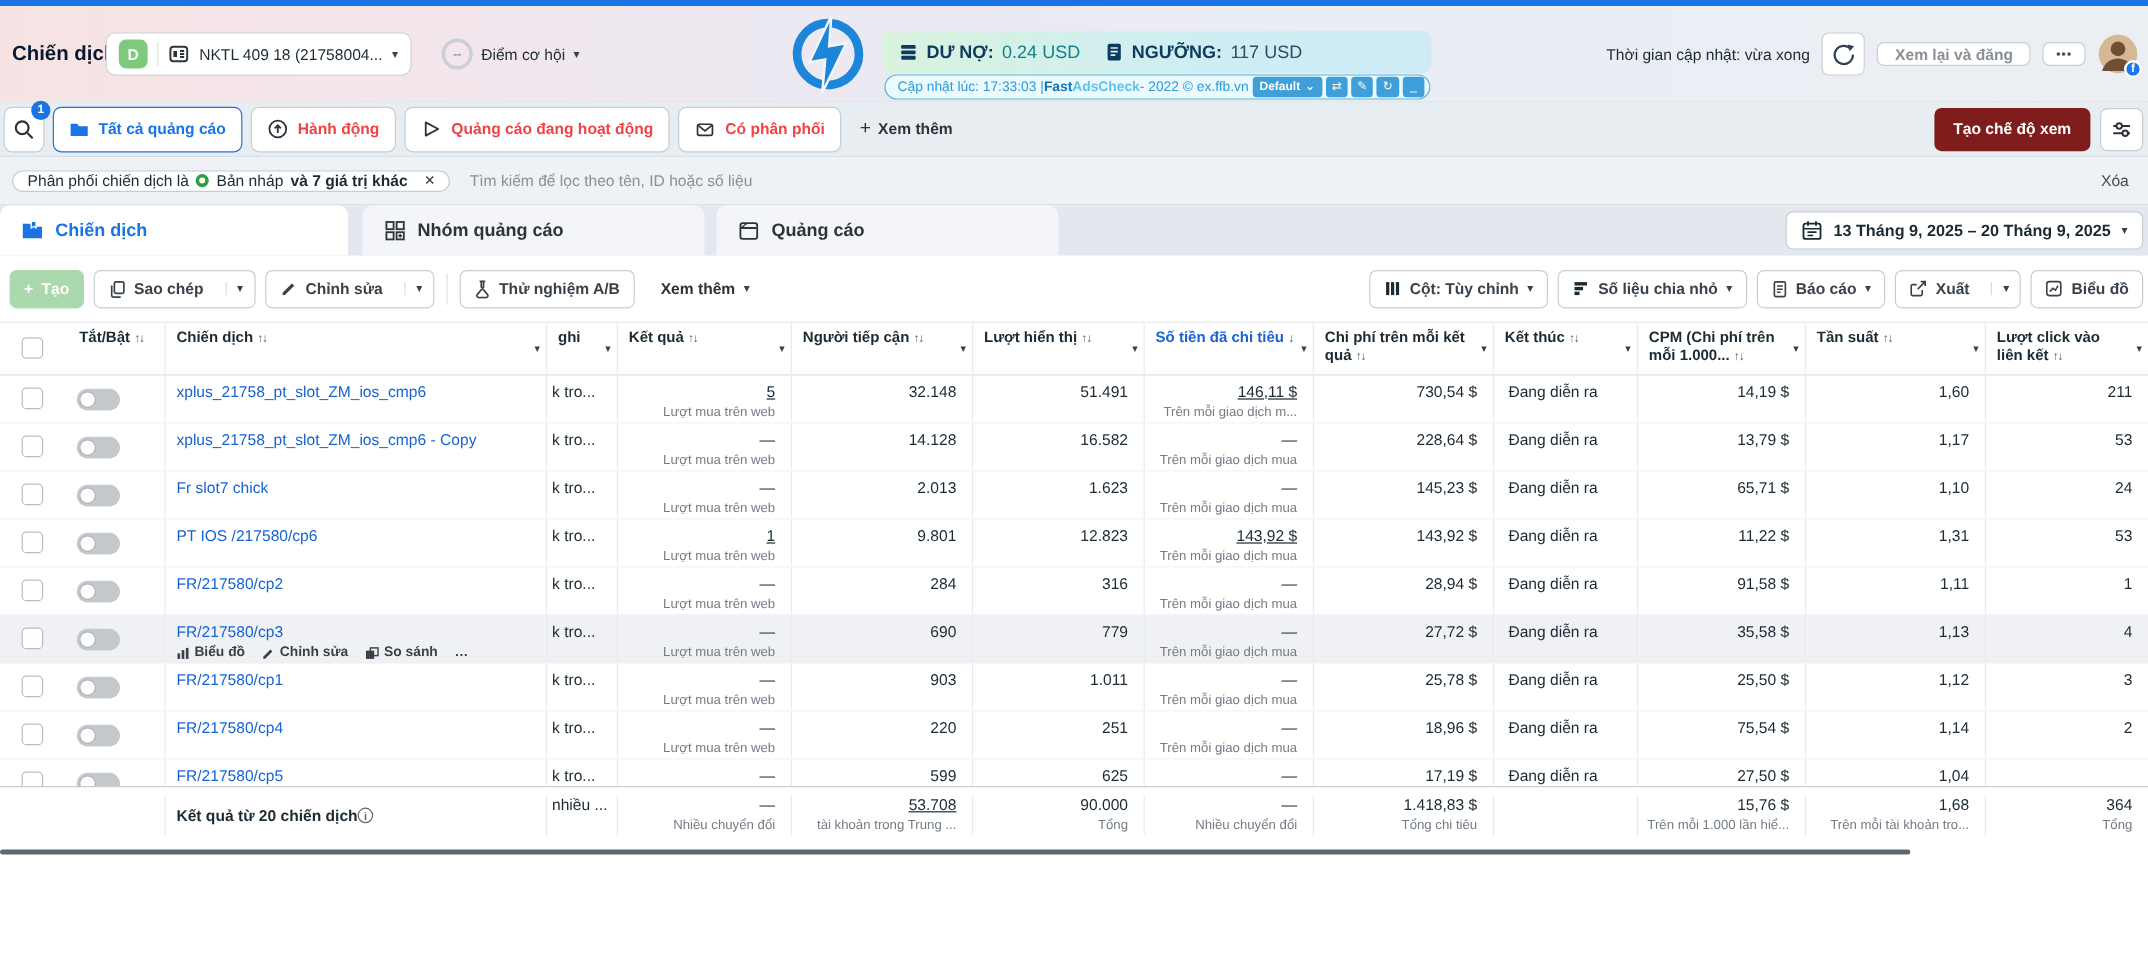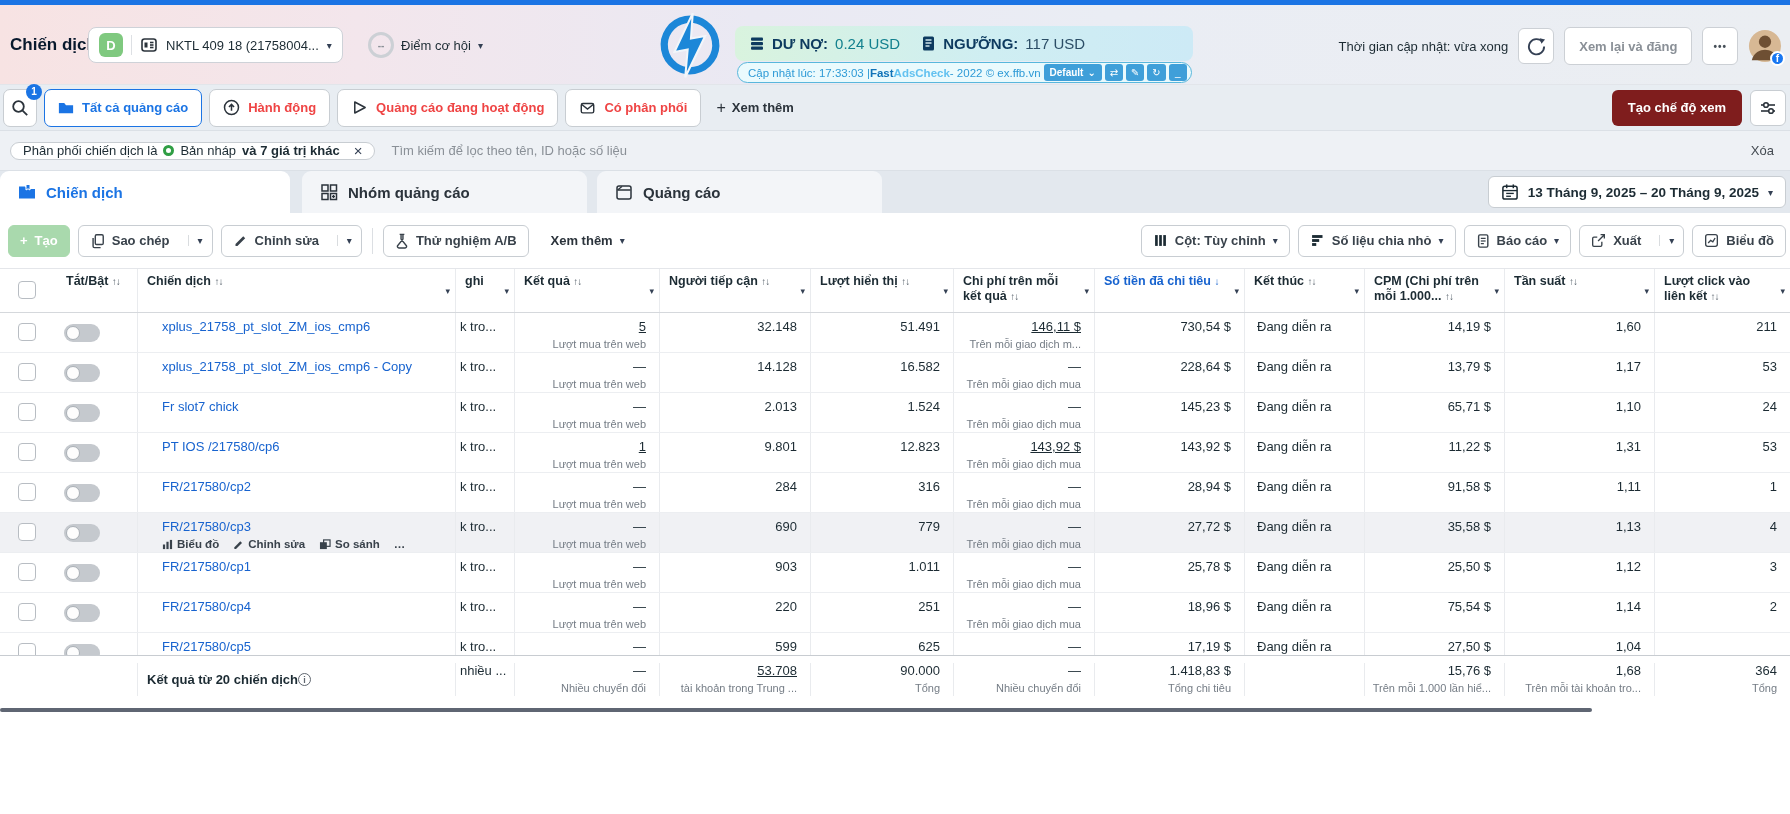--- a/index.html
+++ b/index.html
@@ -40,21 +40,21 @@
   .mini { height:17px; border:none; border-radius:3px; background:#3f9fd9; color:#fff; font-size:10px;
     display:inline-flex; align-items:center; justify-content:center; margin-left:3px; cursor:pointer;
     font-family:inherit; }
   .mini.default { padding:0 6px; font-weight:700; gap:4px; }
   .mini.sq { width:19px; }
 
   .hdr-right { position:absolute; right:8px; top:22px; display:flex; align-items:center; gap:10px; }
   .upd { font-size:13px; color:#1c2b33; }
   .icon-btn { width:36px; height:36px; background:#fff; border:1px solid #ccd0d5; border-radius:6px;
     display:grid; place-items:center; cursor:pointer; }
-  .btn { height:38px; background:#fff; border:1px solid #ccd0d5; border-radius:6px; padding:0 14px;
+  .btn { height:20px; background:#fff; border:1px solid #ccd0d5; border-radius:6px; padding:0 14px;
     font-size:13px; font-weight:600; color:#464f58; cursor:pointer; font-family:inherit; }
   .btn.review { color:#8a9097; }
   .btn.more { padding:0 10px; letter-spacing:1px; font-size:10px; }
   .avatar { position:relative; width:34px; height:34px; border-radius:50%; cursor:pointer; }
   .fb-badge { position:absolute; right:-3px; bottom:-3px; width:15px; height:15px; border-radius:50%;
     background:#1877f2; color:#fff; font-size:10px; font-weight:700; display:grid; place-items:center;
     border:2px solid #fff; }
 
   
   .filterrow { height:46px; background:#e8edf2; display:flex; align-items:center; padding:0 4px 0 3px; gap:7px;
@@ -131,21 +131,21 @@
   .td { padding-top:6px; overflow:hidden; }
   .c-check { padding-left:18px; padding-top:10px; }
   .thead .c-check { padding-top:12px; }
   .cb { width:18px; height:18px; border:1px solid #b8bdc3; border-radius:4px; background:#fff;
     display:inline-block; cursor:pointer; }
   .c-tog { padding-left:7px; padding-top:11px; }
   .toggle { width:36px; height:18px; border-radius:10px; background:#c5c9ce; display:inline-block;
     position:relative; cursor:pointer; }
   .knob { position:absolute; left:2px; top:2px; width:14px; height:14px; border-radius:50%; background:#fdfdfd;
     border:1px solid #aab0b6; }
-  .c-name { padding-left:24px; }
+  .c-name { padding-left:9px; }
   .link { color:#1763cf; cursor:pointer; }
   .c-attr { padding-left:4px; white-space:nowrap; }
   .num { text-align:right; padding-right:13px; display:flex; flex-direction:column; align-items:flex-end; }
   .c-end { padding-left:12px; }
   .v { line-height:16px; }
   .v.lk { cursor:pointer; }
   .v.und { text-decoration:underline; }
   .sub { font-size:11px; color:#747c85; line-height:14px; margin-top:2px; }
   .rowactions { display:flex; align-items:center; gap:14px; margin-top:4px; font-size:11.5px; font-weight:600; color:#39424b; }
   .ract { display:flex; align-items:center; gap:4px; cursor:pointer; }
@@ -475,25 +475,25 @@
       </div>
       <div class="th has-caret">
         <span>Kết quả</span> <span class="sort">↑↓</span>
       </div>
       <div class="th has-caret">
         <span>Người tiếp cận</span> <span class="sort">↑↓</span>
       </div>
       <div class="th has-caret">
         <span>Lượt hiển thị</span> <span class="sort">↑↓</span>
       </div>
-      <div class="th has-caret">
-        <span>Chi phí trên mỗi kết quả</span> <span class="sort">↑↓</span>
-      </div>
       <div class="th has-caret sorted">
         <span>Số tiền đã chi tiêu</span> <span class="sort">↓</span>
+      </div>
+      <div class="th has-caret">
+        <span>Chi phí trên mỗi kết quả</span> <span class="sort">↑↓</span>
       </div>
       <div class="th has-caret">
         <span>Kết thúc</span> <span class="sort">↑↓</span>
       </div>
       <div class="th has-caret">
         <span>CPM (Chi phí trên mỗi 1.000...</span> <span class="sort">↑↓</span>
       </div>
       <div class="th has-caret">
         <span>Tần suất</span> <span class="sort">↑↓</span>
       </div>
@@ -576,21 +576,21 @@
       <div class="td c-name"><span class="link">Fr slot7 chick</span></div>
       <div class="td c-attr">k tro...</div>
       <div class="td num">
           <span class="v">—</span>
           <span class="sub">Lượt mua trên web</span>
         </div>
       <div class="td num">
           <span class="v">2.013</span>
         </div>
       <div class="td num">
-          <span class="v">1.524</span>
+          <span class="v">1.623</span>
         </div>
       <div class="td num">
           <span class="v">—</span>
           <span class="sub">Trên mỗi giao dịch mua</span>
         </div>
       <div class="td num">
           <span class="v">145,23 $</span>
         </div>
       <div class="td c-end"><span class="v">Đang diễn ra</span></div>
       <div class="td num">

